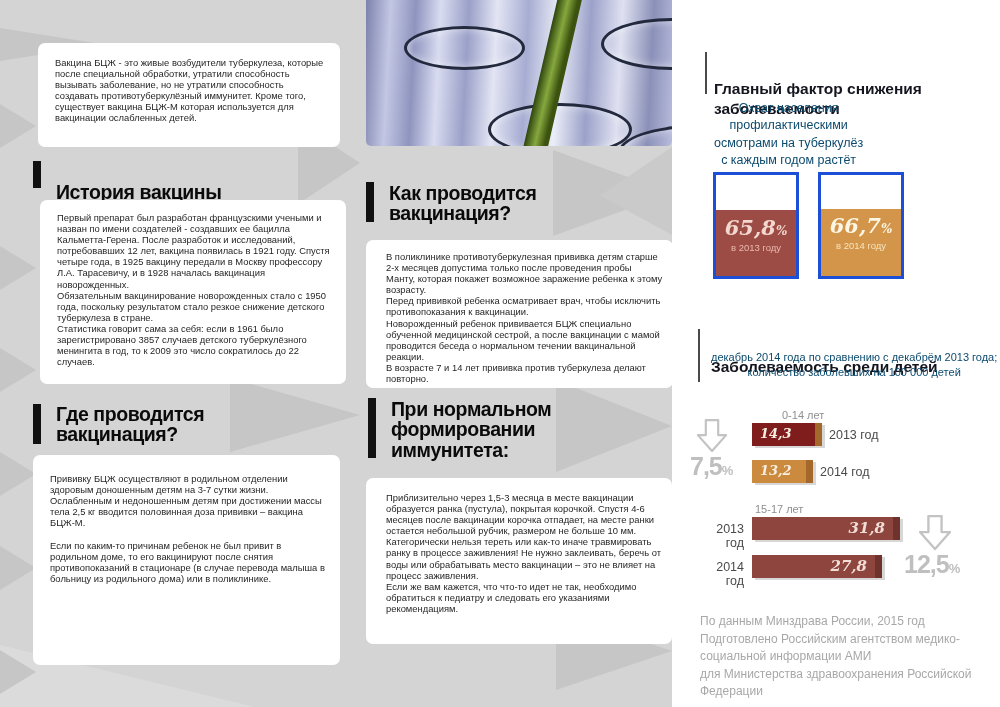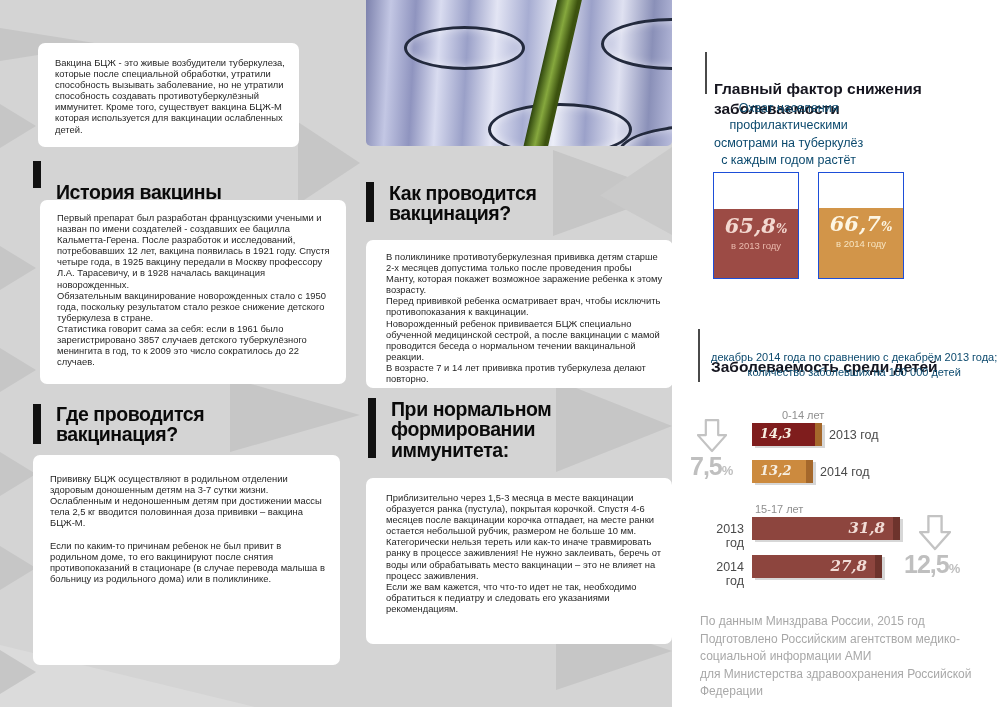--- a/index.html
+++ b/index.html
@@ -23,21 +23,21 @@
   .rim{position:absolute;border:3px solid #232a3d;border-radius:50%;box-shadow:inset 0 0 10px rgba(255,255,255,0.55);}
   .pipette{position:absolute;width:24px;height:240px;border-radius:0 0 14px 14px;
     background:linear-gradient(90deg,#2e450e,#86a83e 45%,#3c520f 85%);
     transform:rotate(13deg);}
 
   
   .right-panel{position:absolute;left:672px;top:0;width:328px;height:707px;background:#ffffff;}
   .vline{position:absolute;width:2px;background:#4a4a4a;}
   .r-title{position:absolute;font-weight:bold;font-size:15.5px;line-height:1.32;color:#15151f;white-space:pre-line;margin-top:30px;}
   .r-sub{position:absolute;color:#0c4a6e;white-space:pre-line;text-align:center;}
-  .glass{position:absolute;width:86px;height:107px;border:1px solid #1d4ed8;background:#fff;box-sizing:border-box;}
+  .glass{position:absolute;width:86px;height:107px;border:3px solid #1d4ed8;background:#fff;box-sizing:border-box;}
   .glass-fill{position:absolute;left:0;right:0;bottom:0;}
   .glass-num{position:absolute;left:0;width:100%;text-align:center;font-family:"DejaVu Serif",serif;font-style:italic;font-weight:bold;font-size:21px;}
   .glass-num .unit{font-size:12px;}
   .glass-label{position:absolute;left:0;width:100%;text-align:center;font-size:9.5px;}
   .bar{position:absolute;height:23px;box-shadow:3px 2px 0 rgba(140,140,140,0.35);}
   .bar .cap{position:absolute;top:0;right:0;bottom:0;width:7px;}
   .bar-num{position:absolute;font-family:"DejaVu Serif",serif;font-style:italic;font-weight:bold;}
   .year-label{position:absolute;font-size:12.5px;color:#4a4a4a;}
   .group-label{position:absolute;font-size:11px;color:#8f8f8f;}
   .pct{position:absolute;font-weight:bold;font-size:25px;color:#bfbfbf;letter-spacing:-1px;}
@@ -63,21 +63,21 @@
 <div class="chev" style="left:556px;top:612px;width:116px;height:78px;"></div>
 
 <div class="photo">
   <div class="rim" style="left:38px;top:26px;width:115px;height:38px;"></div>
   <div class="rim" style="left:235px;top:18px;width:135px;height:46px;"></div>
   <div class="rim" style="left:122px;top:103px;width:138px;height:47px;"></div>
   <div class="rim" style="left:252px;top:125px;width:150px;height:50px;"></div>
   <div class="pipette" style="left:168px;top:-18px;"></div>
 </div>
 
-<div class="card" style="left:38px;top:43px;width:261px;height:104px;padding:14px 12px 0 17px;">
+<div class="card" style="left:38px;top:43px;width:302px;height:104px;padding:14px 12px 0 17px;">
   <div class="body-text">Вакцина БЦЖ - это живые возбудители туберкулеза, которые после специальной обработки, утратили способность вызывать заболевание, но не утратили способность создавать противотуберкулёзный иммунитет. Кроме того, существует вакцина БЦЖ-М которая используется для вакцинации ослабленных детей.</div>
 </div>
 
 <div class="hbar" style="left:33px;top:161px;height:27px;"></div>
 <div class="heading" style="left:56px;top:162px;margin-top:20px;">История вакцины</div>
 
 <div class="card" style="left:40px;top:200px;width:306px;height:184px;padding:12px 10px 0 17px;">
   <div class="body-text">Первый препарат был разработан французскими учеными и назван по имени создателей - создавших ее бацилла Кальметта-Герена. После разработок и исследований, потребовавших 12 лет, вакцина появилась в 1921 году. Спустя четыре года, в 1925 вакцину передали в Москву профессору Л.А. Тарасевичу, и в 1928 началась вакцинация новорожденных.
 Обязательным вакцинирование новорожденных стало с 1950 года, поскольку результатом стало резкое снижение детского туберкулеза в стране.
 Статистика говорит сама за себя: если в 1961 было зарегистрировано 3857 случаев детского туберкулёзного менингита в год, то к 2009 это число сократилось до 22 случаев.</div>

